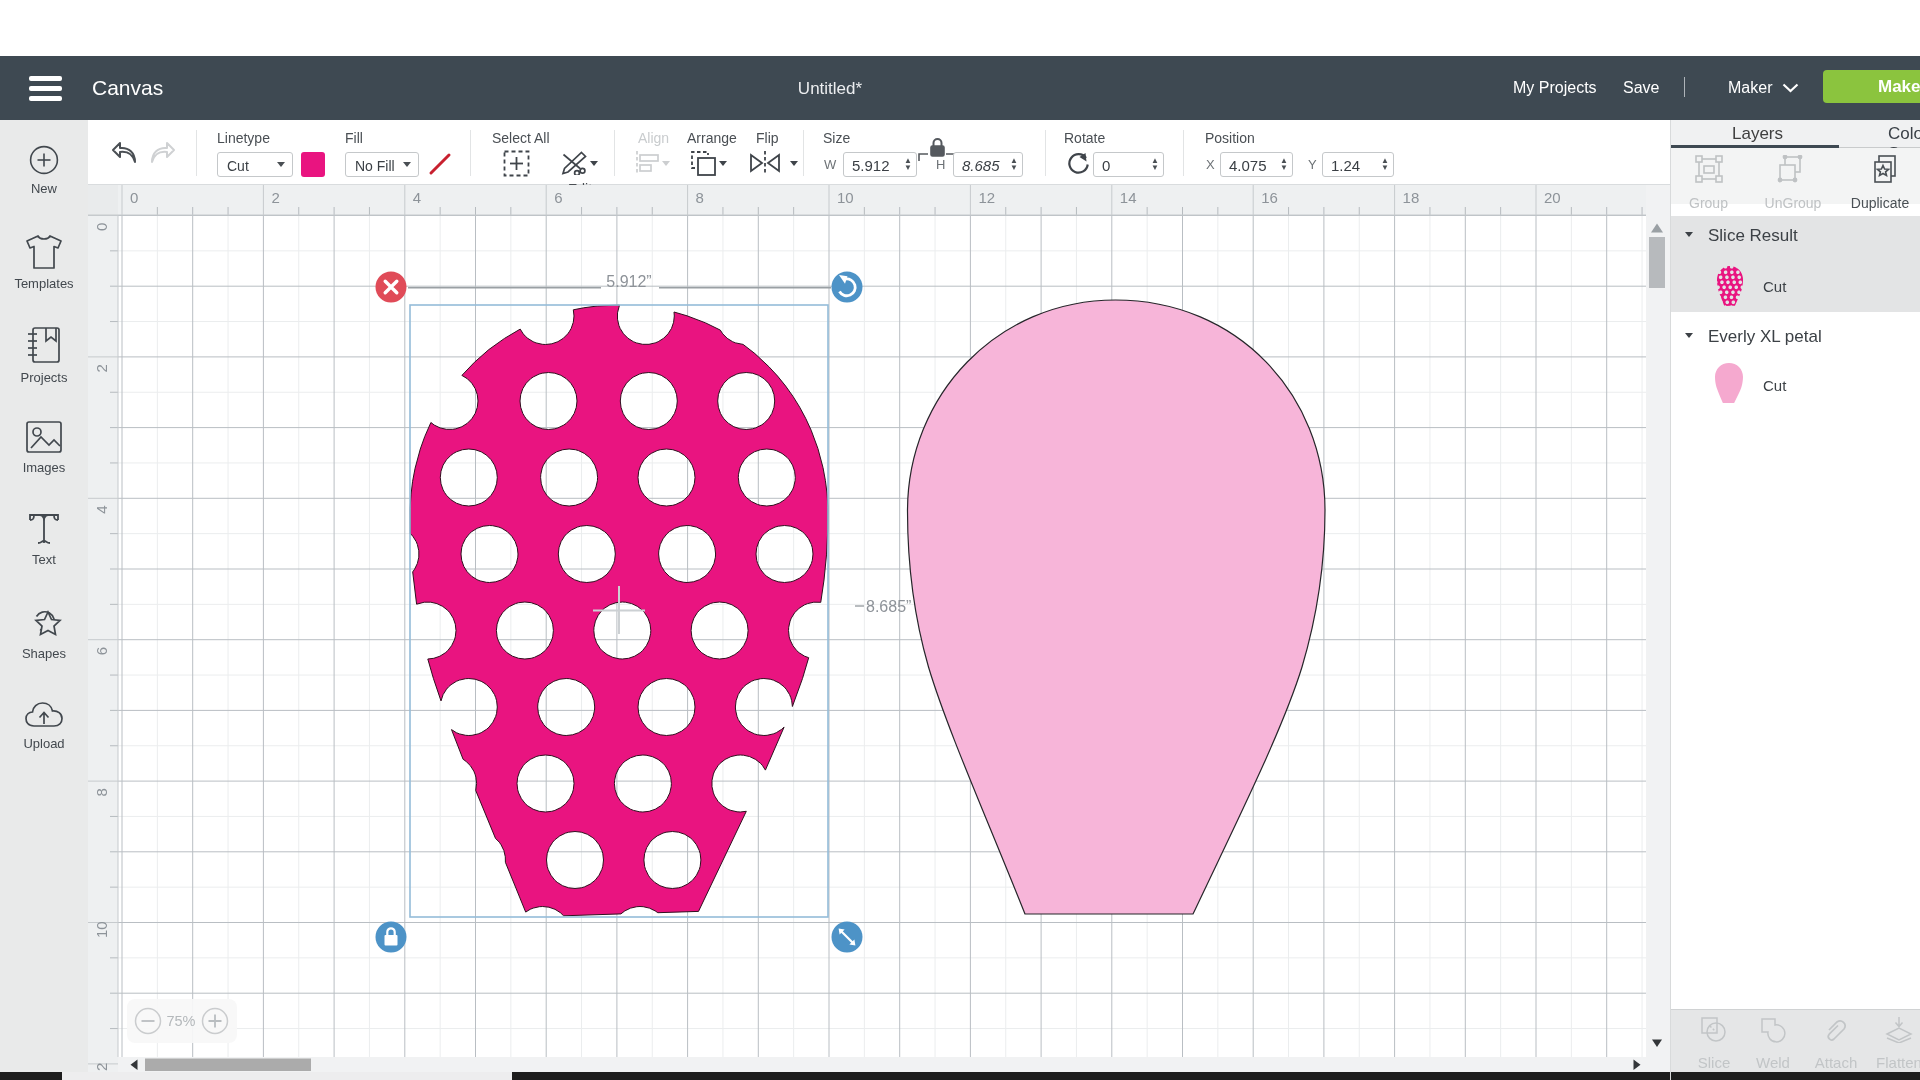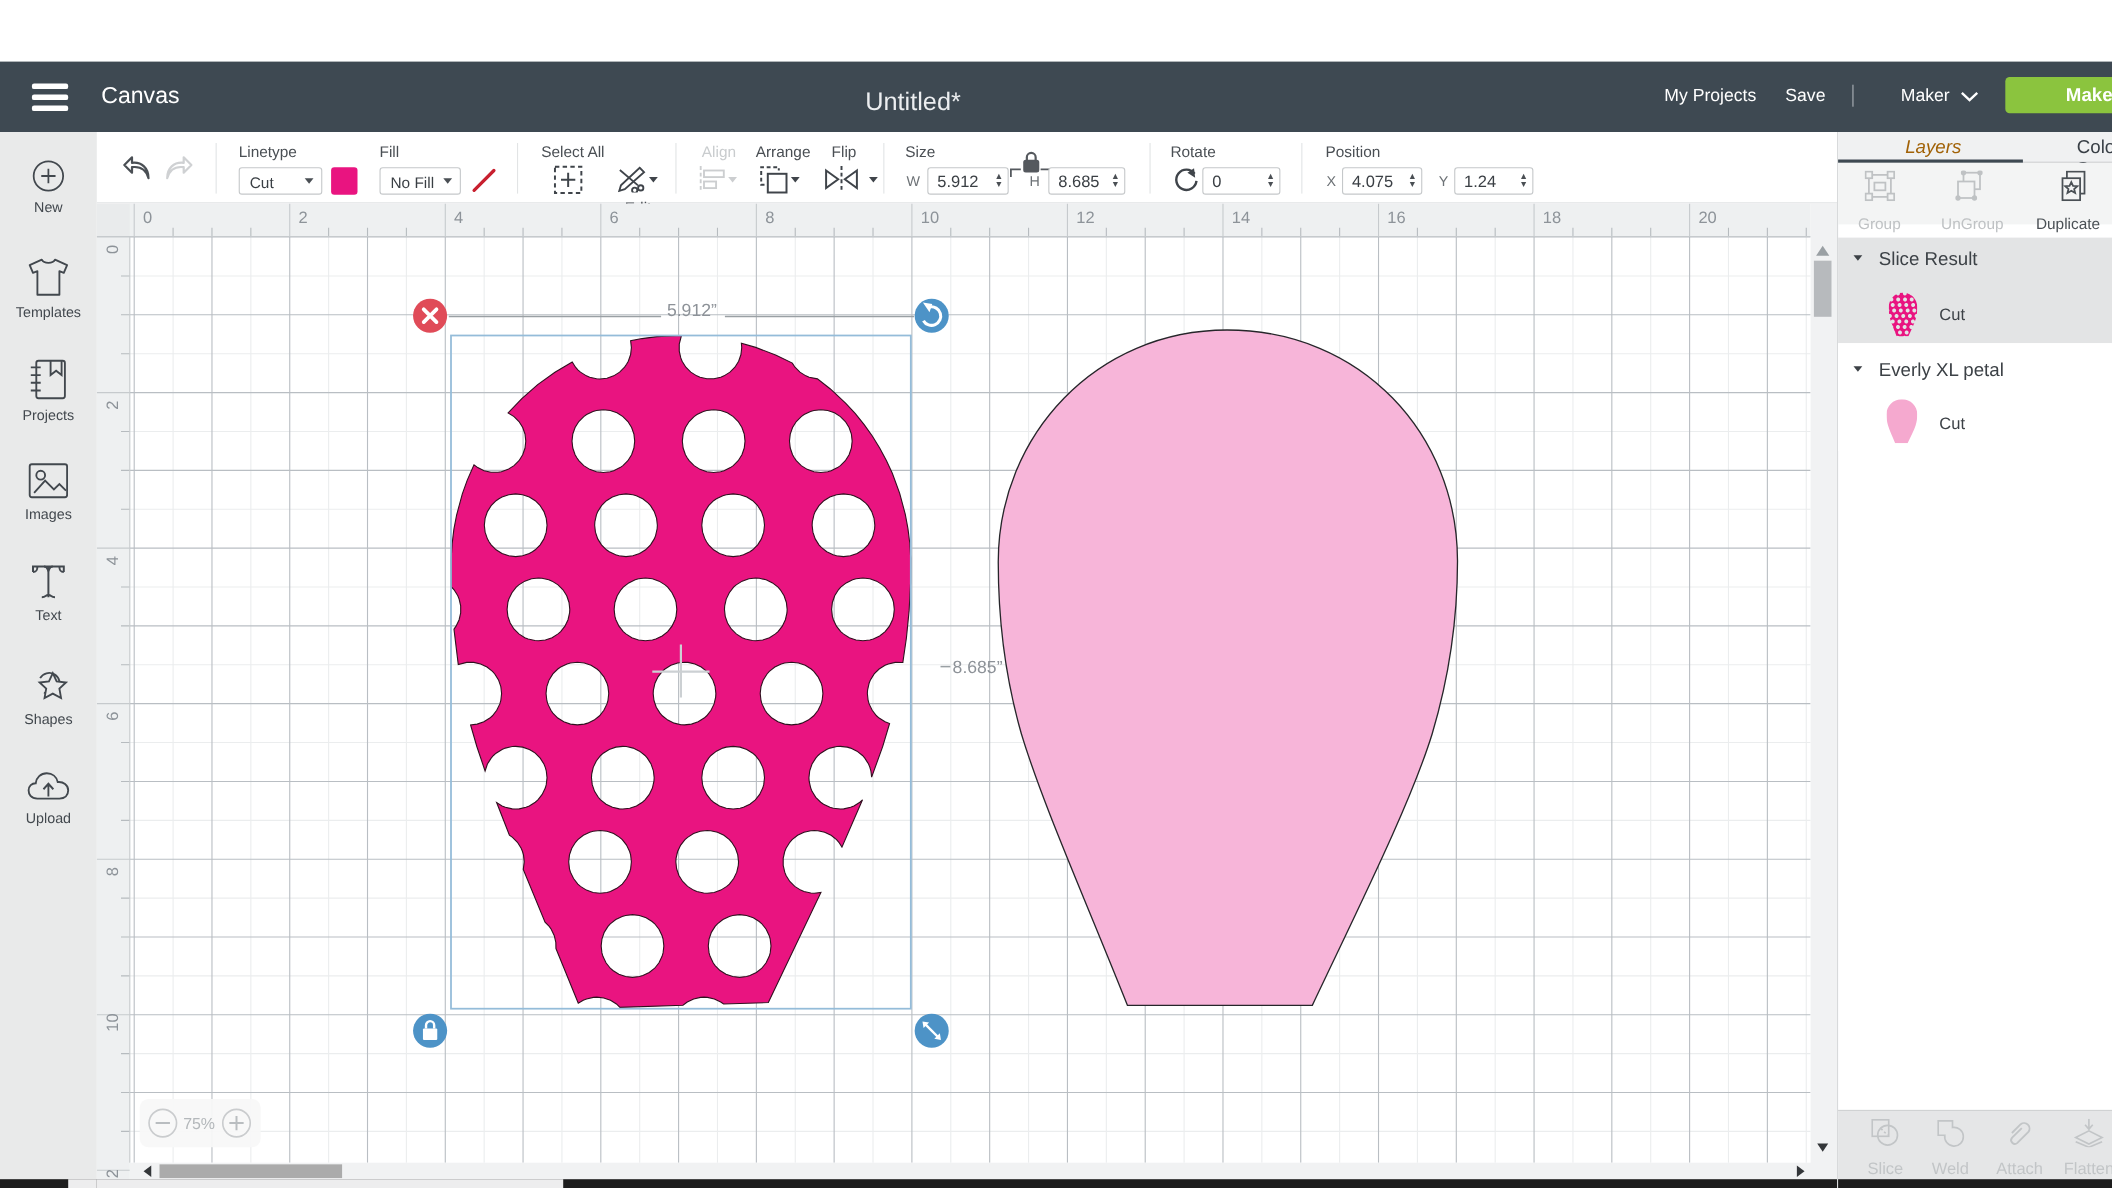--- a/index.html
+++ b/index.html
@@ -20,21 +20,21 @@
 .hdrlink{position:absolute;top:79px;color:#fff;font-size:16px;}
 </style></head><body>
 <div id="app">
     <div class="abs" style="left:0;top:56px;width:1920px;height:64px;background:#3e4952;">
       <div class="abs" style="left:29px;top:20px;width:33px;height:24px;">
         <div style="position:absolute;top:0;width:33px;height:5px;background:#fff;border-radius:2px;"></div>
         <div style="position:absolute;top:10px;width:33px;height:5px;background:#fff;border-radius:2px;"></div>
         <div style="position:absolute;top:20px;width:33px;height:5px;background:#fff;border-radius:2px;"></div>
       </div>
       <div class="abs" style="left:92px;top:20px;font-size:21px;color:#fff;">Canvas</div>
-      <div class="abs" style="left:760px;top:23px;width:140px;text-align:center;font-size:23px;color:#eceef0;">Untitled*</div>
+      <div class="abs" style="left:760px;top:23px;width:140px;text-align:center;font-size:17px;color:#eceef0;">Untitled*</div>
       <div class="hdrlink" style="left:1513px;top:23px;">My Projects</div>
       <div class="hdrlink" style="left:1623px;top:23px;">Save</div>
       <div class="abs" style="left:1684px;top:21px;width:1px;height:20px;background:#aeb4b9;"></div>
       <div class="hdrlink" style="left:1728px;top:23px;">Maker</div>
       <svg class="abs" style="left:1782px;top:27px" width="17" height="10" viewBox="0 0 17 10">
         <polyline points="1.5,1.5 8.5,8 15.5,1.5" fill="none" stroke="#fff" stroke-width="2.2"></polyline>
       </svg>
       <div class="abs" style="left:1823px;top:14px;width:110px;height:33px;background:#8bc43e;border-radius:4px;overflow:hidden;">
         <div class="abs" style="left:55px;top:7px;font-size:17px;color:#fff;font-weight:bold;white-space:nowrap;">Make It</div>
       </div>
@@ -118,21 +118,21 @@
       </div>
       <svg class="abs" style="left:915px;top:136px" width="44" height="26" viewBox="0 0 44 26">
         <g fill="none" stroke="#55595e" stroke-width="1.6">
           <path d="M4 25 L4 18 L13 18"></path>
           <path d="M31 18 L40 18 L40 25"></path>
           <rect x="16" y="10" width="13" height="10" rx="1.5" fill="#55595e"></rect>
           <path d="M18.5 10 L18.5 7 a4 4 0 0 1 8 0 L26.5 10" stroke-width="2"></path>
         </g>
       </svg>
       <div class="fldlbl" style="left:936px;top:157px;">H</div>
-      <div class="inp" style="left:953px;top:152px;width:70px;">
+      <div class="inp" style="left:953px;top:152px;width:70px;font-style:italic;">
         <span class="val">8.685</span>
         <span class="spin">
           <div style="top:4px;">▲</div>
           <div style="bottom:4px;">▼</div>
         </span>
       </div>
       <div class="sep" style="left:1045px;"></div>
       <div class="lbl abs" style="left:1064px;top:130px;">Rotate</div>
       <svg class="abs" style="left:1066px;top:152px" width="25" height="25" viewBox="0 0 25 25">
         <path d="M20 6 A 9.2 9.2 0 1 0 21.7 12.5" fill="none" stroke="#3f444a" stroke-width="2.2"></path>
@@ -276,21 +276,21 @@
       <polygon points="137.5,1059.5 137.5,1070 130.5,1064.7" fill="#333639"></polygon>
       <rect x="145" y="1058.5" width="166" height="12.5" fill="#ababab"></rect>
       <polygon points="1633.5,1059.5 1633.5,1070 1640.5,1064.7" fill="#333639"></polygon>
       <rect x="88" y="1072" width="1582" height="8" fill="#1d1d1d"></rect>
       <rect x="88" y="1072" width="424" height="8" fill="#ededee"></rect>
     </svg>
     <div class="abs" style="left:0;top:1072px;width:88px;height:8px;background:#1d1d1d;"></div>
     <div class="abs" style="left:62px;top:1072px;width:26px;height:8px;background:#ededee;"></div>
     <div class="abs" style="left:1670px;top:120px;width:250px;height:960px;background:#fff;border-left:1px solid #d8dadb;">
       <div class="abs" style="left:0;top:0;width:250px;height:28px;background:#f0f1f2;border-bottom:1px solid #c9cbcc;"></div>
-      <div class="abs" style="left:61px;top:4px;font-size:17px;color:#a16207;font-style:italic;">Layers</div>
+      <div class="abs" style="left:61px;top:4px;font-size:17px;color:#404040;">Layers</div>
       <div class="abs" style="left:217px;top:4px;font-size:17px;color:#3a4047;">Color Sync</div>
       <div class="abs" style="left:0;top:25px;width:168px;height:3px;background:#3e4952;"></div>
       <div class="abs" style="left:0;top:28px;width:250px;height:56px;background:#f3f4f4;">
         <svg class="abs" style="left:24px;top:7px" width="28" height="28" viewBox="0 0 28 28">
           <g fill="none" stroke="#bfc2c4" stroke-width="1.6">
             <rect x="4" y="4" width="20" height="20"></rect>
             <rect x="1" y="1" width="6" height="6" fill="#f3f4f4"></rect>
             <rect x="21" y="1" width="6" height="6" fill="#f3f4f4"></rect>
             <rect x="1" y="21" width="6" height="6" fill="#f3f4f4"></rect>
             <rect x="21" y="21" width="6" height="6" fill="#f3f4f4"></rect>

